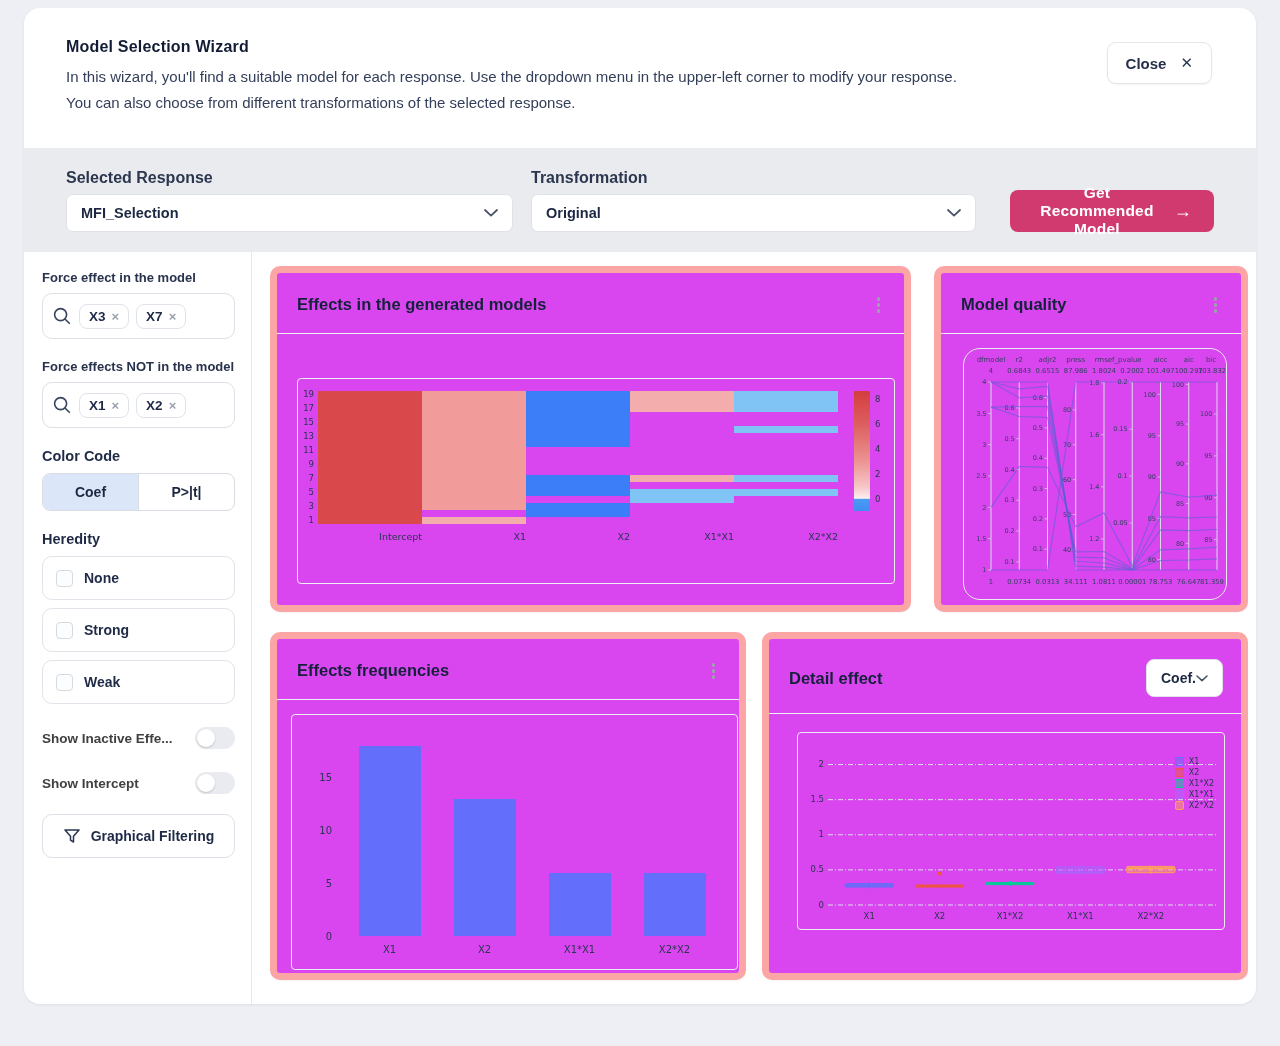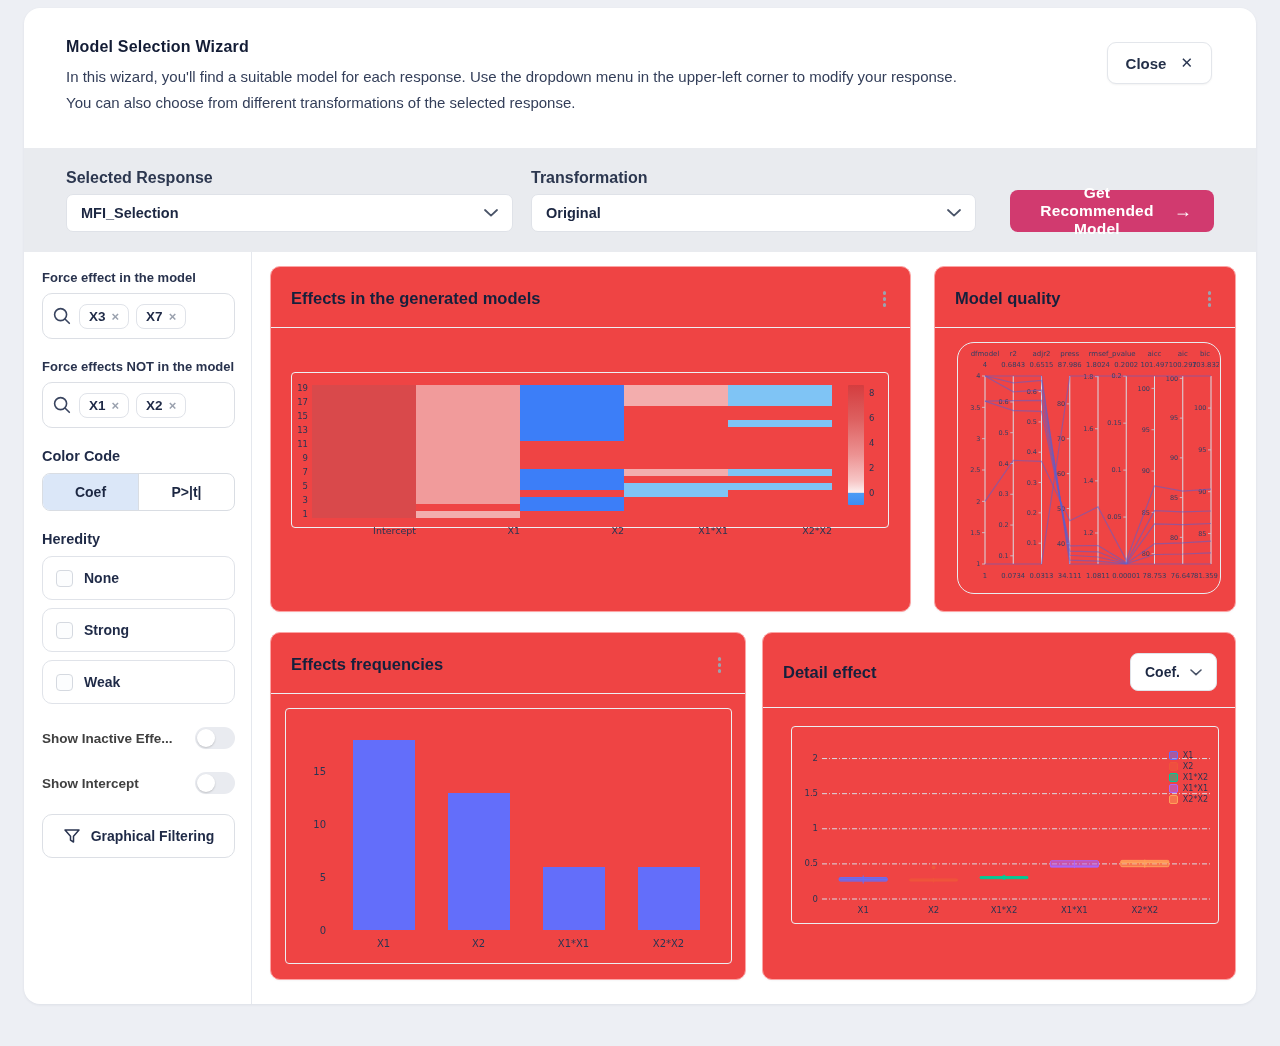--- a/index.html
+++ b/index.html
@@ -89,37 +89,37 @@
     background:#fff; box-shadow:0 1px 2px rgba(0,0,0,.18); }
   .filter-btn {
     margin-top:20px; width:100%; height:44px;
     border:1px solid #dcdfe5; border-radius:10px; background:#fff;
     display:flex; align-items:center; justify-content:center; gap:10px;
     font-size:14px; font-weight:700; color:#1f2a47; font-family:inherit; cursor:pointer;
   }
   
   .row1 { display:flex; gap:23px; margin-bottom:20px; }
   .row2 { display:flex; gap:16px; }
-  .panel { background:#ef4444; border:1px solid #fca5a5; border-radius:10px;
+  .panel { background:#d946ef; border:7px solid #fca5a5; border-radius:10px;
     box-shadow:0 1px 2px rgba(20,30,60,.04); overflow:hidden; }
   .panel-head { display:flex; align-items:center; justify-content:space-between;
     padding:20px 18px 16px 20px; border-bottom:1px solid #edeff3; }
   .panel-title { font-size:16.5px; font-weight:700; color:#15203c; }
   .kebab { display:flex; flex-direction:column; gap:2.5px; padding:4px 6px; cursor:pointer; }
   .kebab .dot { width:3.5px; height:3.5px; border-radius:50%; background:#9ba2ae; }
   #panel-effects { width:641px; height:346px; }
   #panel-quality { flex:1; height:346px; }
   #panel-freq { width:476px; height:348px; }
   #panel-detail { flex:1; height:348px; }
-  .coef-btn { display:flex; align-items:center; gap:10px; background:#fff;
+  .coef-btn { display:flex; align-items:center; background:#fff;
     border:1px solid #dfe2e8; border-radius:8px; height:38px; padding:0 14px;
     font-size:14px; font-weight:600; color:#1c2742; font-family:inherit; cursor:pointer; }
   
   .panel-body-effects { padding:44px 20px 0 20px; }
-  .hm { position:relative; width:598px; height:156px; border:1px solid #eef0f4; border-radius:4px;
+  .hm { position:relative; width:598px; height:206px; border:1px solid #eef0f4; border-radius:4px;
     font-family:"DejaVu Sans",sans-serif; }
   .hm-cell { position:absolute; }
   .hm-ylab { position:absolute; width:15px; text-align:right; font-size:8.5px; color:#2a3552; line-height:7px; }
   .hm-xlab { position:absolute; text-align:right; font-size:9.5px; color:#2a3552; }
   .hm-colorbar { position:absolute; width:16px; height:120px; border-radius:1px;
     background:linear-gradient(to bottom,#d43d3f 0%,#dd5f5f 28%,#ec9292 58%,#f7c6c6 80%,#fcebeb 88.5%,#fcebeb 89.5%,#4b9bf5 90%,#3f8df2 100%); }
   .hm-cbtick { position:absolute; font-size:8.5px; color:#2a3552; }
   
   .panel-body-quality { padding:14px 14px 0 22px; }
   .pc-box { width:264px; height:252px; border:1px solid #e9ebef; border-radius:17px; padding:1px; }

